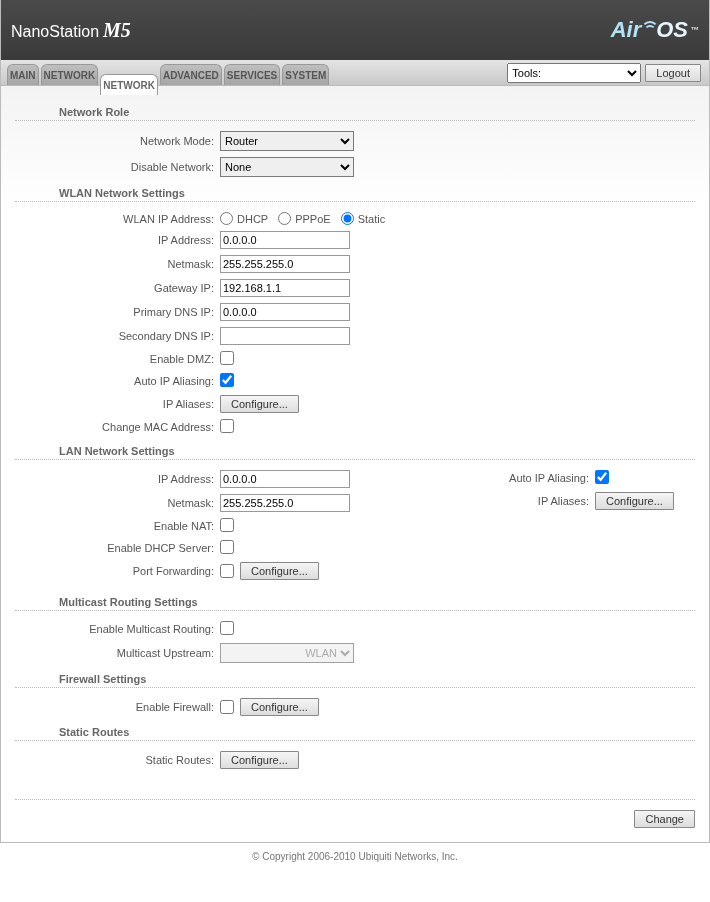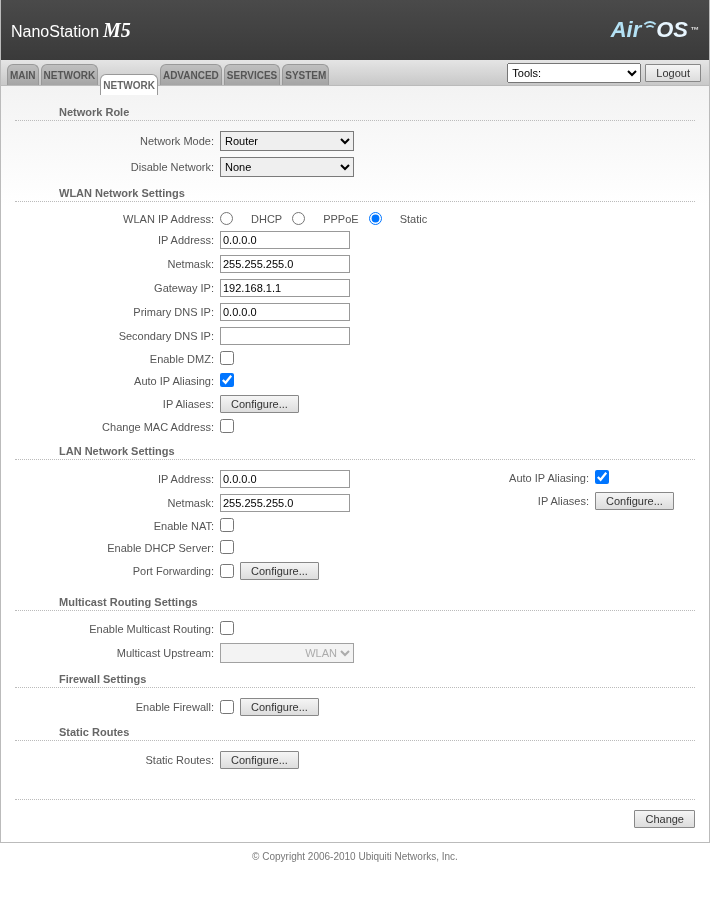--- a/index.html
+++ b/index.html
@@ -142,21 +142,21 @@
   padding: 1px 2px;
 }
 .val select {
   width: 134px;
   height: 20px;
   font-size: 11px;
   border: 1px solid #7a7a7a;
 }
 .val select:disabled { background: #eee; color: #888; text-align: right; }
 .val .radio-group { display: flex; gap: 10px; align-items: center; }
-.val .radio-group label { display: flex; align-items: center; gap: 18px; }
+.val .radio-group label { display: flex; align-items: center; gap: 4px; }
 .val input[type=checkbox] { width: 14px; height: 14px; }
 .two-col { display: flex; }
 .two-col .left { flex: 1; }
 .two-col .right { width: 250px; }
 .two-col .right .lbl { width: 150px; }
 .footer-change {
   display: flex;
   justify-content: flex-end;
   padding: 10px 14px 14px;
   align-items: flex-end;

